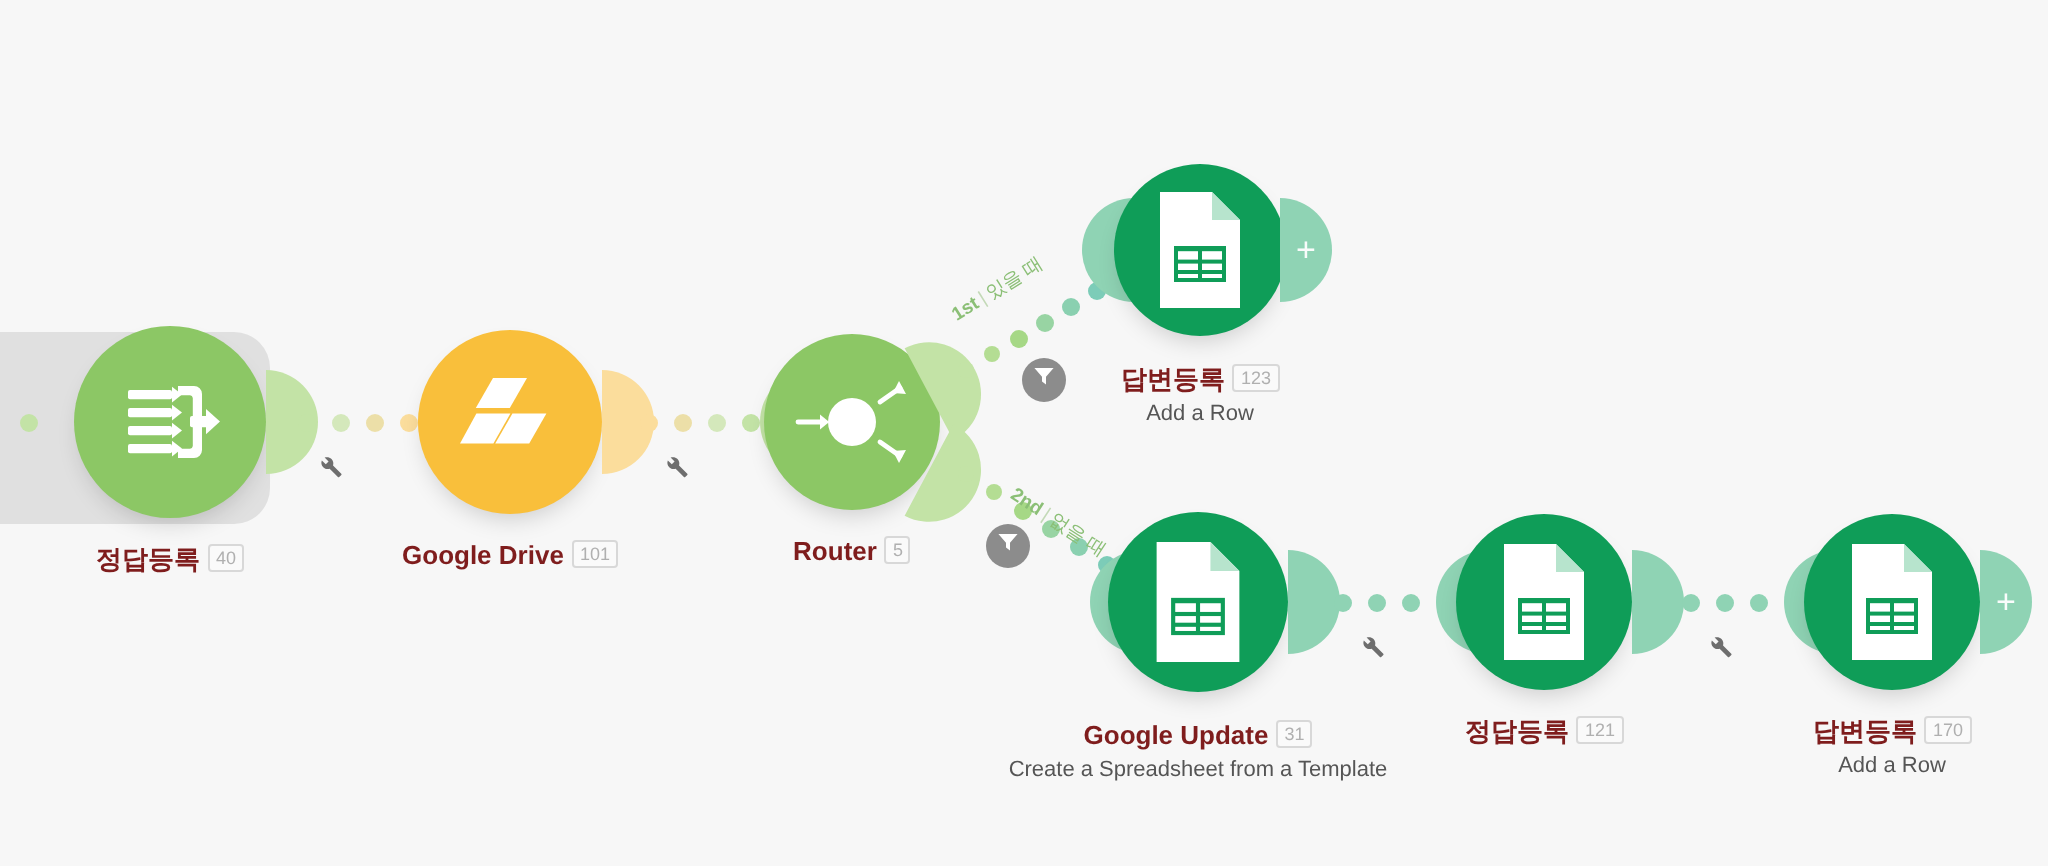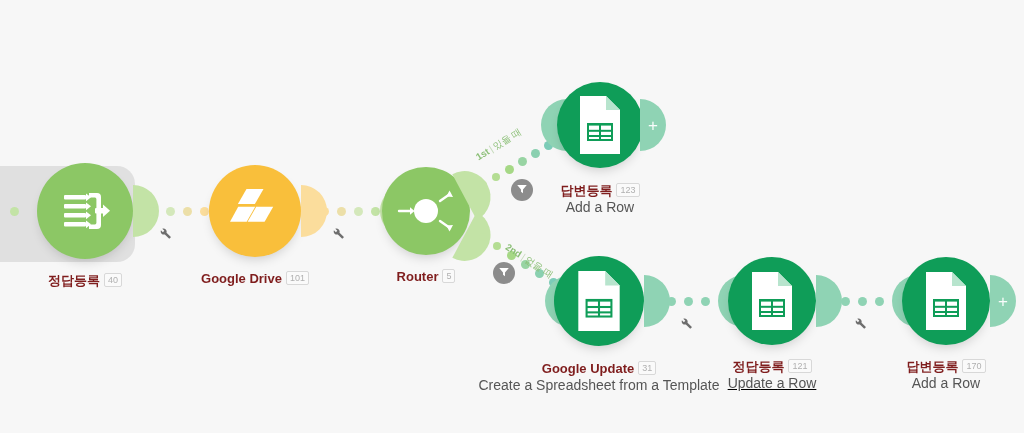--- a/index.html
+++ b/index.html
@@ -86,21 +86,21 @@
     border: 1px solid #d8d8d8;
     border-radius: 2px;
     padding: 0px 3px;
     line-height: 12px;
     vertical-align: 2px;
     margin-left: 4px;
     background: #fafafa;
     font-weight: normal;
   }
   .module-sub {
-    font-size: 14px;
+    font-size: 11px;
     color: #555;
     line-height: 13px;
     margin-top: 2px;
   }
   
   .wrench {
     position: absolute;
     width: 14px;
     height: 14px;
     color: #6e6e6e;
@@ -356,23 +356,22 @@
             <rect x="13" y="29.6" width="10" height="4.2"></rect>
             <rect x="25" y="29.6" width="10" height="4.2"></rect>
             <rect x="13" y="35.8" width="10" height="3.2"></rect>
             <rect x="25" y="35.8" width="10" height="3.2"></rect>
             <rect x="13" y="41" width="10" height="2"></rect>
             <rect x="25" y="41" width="10" height="2"></rect>
           </g>
         </svg>
       </span>
     </div>
-    <div class="module-caption" style="left:0px; top:56px; width:250px; margin-left:-125px; transform:none;text-decoration:underline;">
+    <div class="module-caption" style="left:0px; top:56px; width:250px; margin-left:-125px; transform:none;">
       <span class="module-title">정답등록</span><span class="module-badge">121</span>
-      <div class="module-sub">Update a Row</div>
     </div>
   </div>
   <div class="cap right" style="left:816px; top:275px; background:#8fd3b4;"></div>
 
   <div class="link-dots">
     <div class="dot" style="left:841px; top:297px; width:9px; height:9px; background:#8fd3b4;"></div>
     <div class="dot" style="left:858px; top:297px; width:9px; height:9px; background:#8fd3b4;"></div>
     <div class="dot" style="left:875px; top:297px; width:9px; height:9px; background:#8fd3b4;"></div>
   </div>
   <span class="wrench" style="left:853px; top:316px;">

